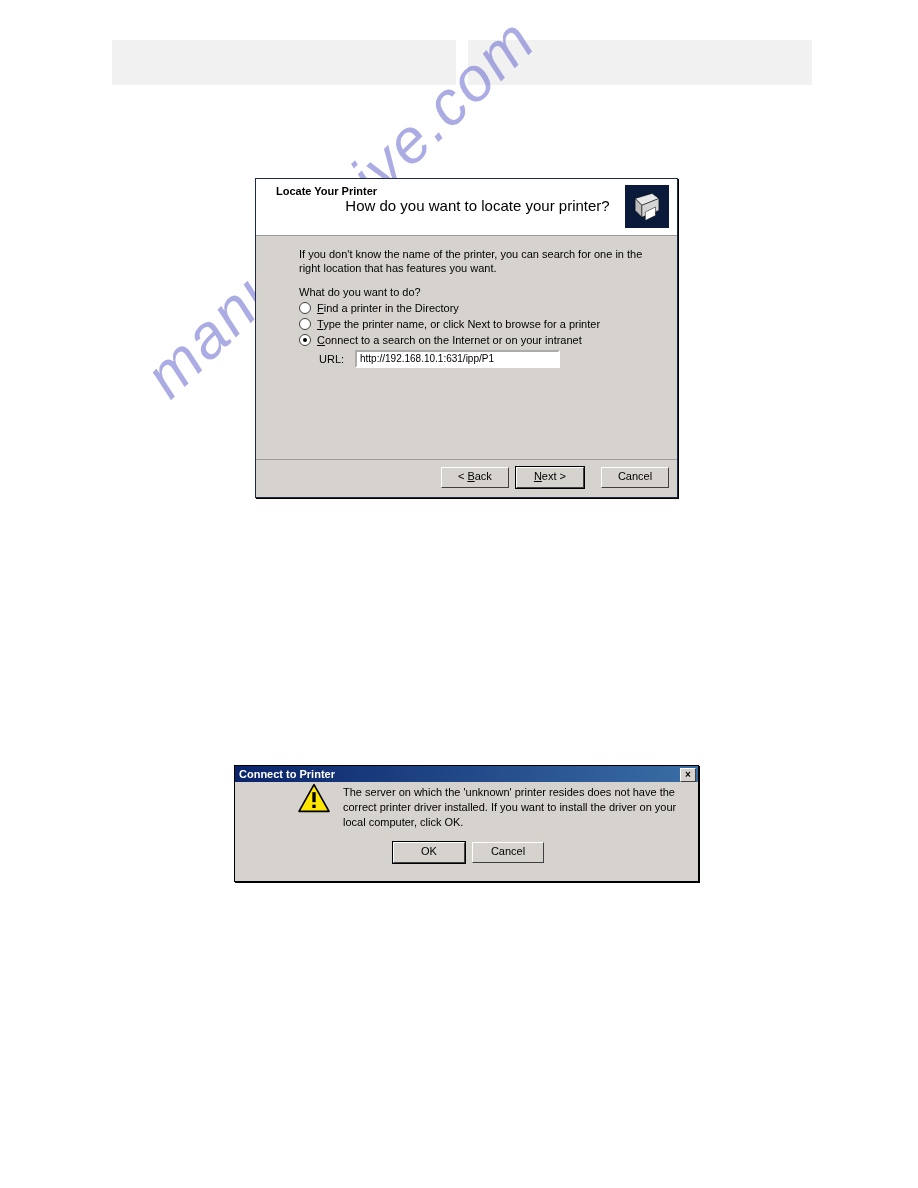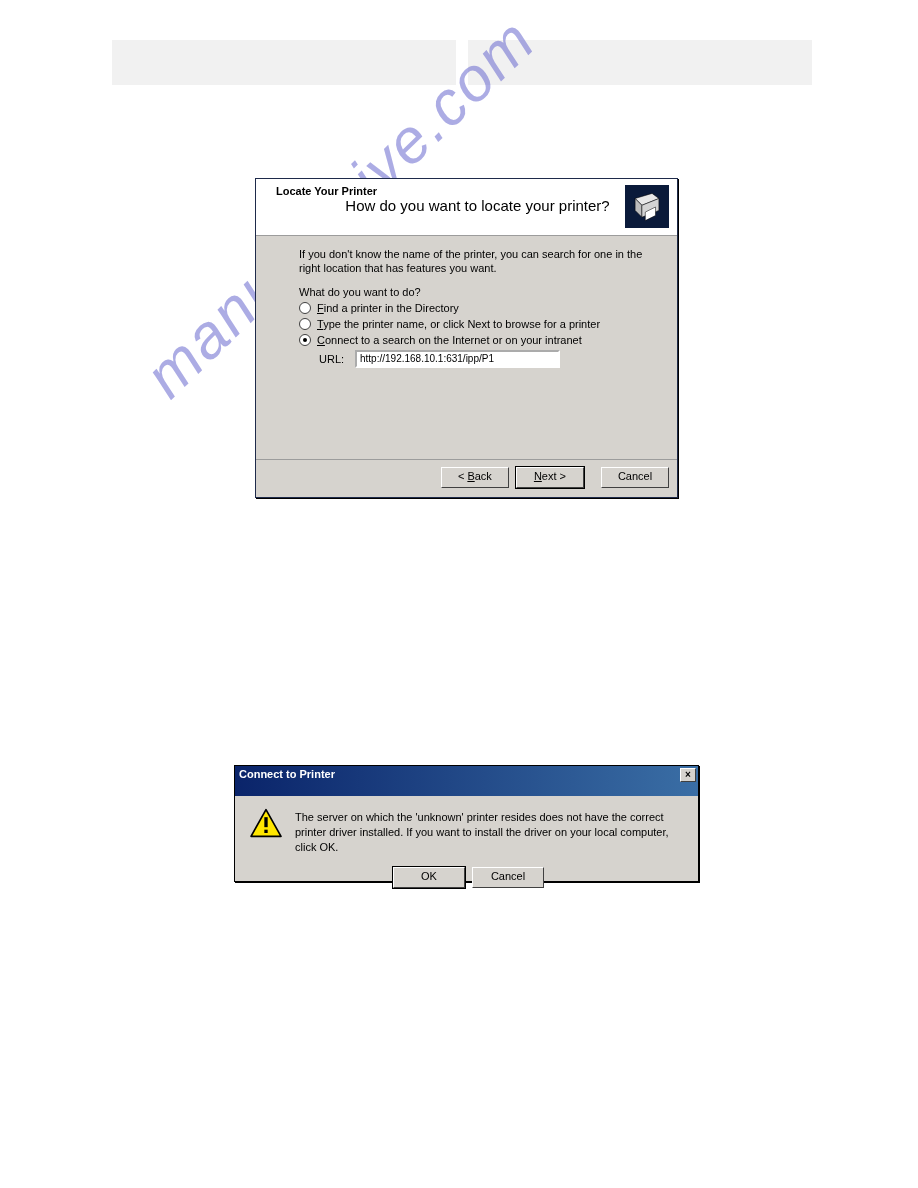--- a/index.html
+++ b/index.html
@@ -135,41 +135,42 @@
   
   .win-msg {
     position: absolute;
     left: 234px; top: 765px;
     width: 465px; height: 117px;
     border: 1px solid #000;
     background: #d6d3ce;
     box-shadow: 1px 1px 0 #000;
   }
   .msg-titlebar {
-    height: 30px;
+    height: 16px;
     background: linear-gradient(to right, #0a246a, #3a6ea5);
     color: #fff; font-weight: bold; font-size: 11px;
     padding: 2px 3px 0 4px;
     position: relative;
   }
   .close-box {
     position: absolute; right: 2px; top: 2px;
     width: 16px; height: 14px;
     background: #d6d3ce;
     border: 1px solid #404040;
     border-top-color: #fff; border-left-color: #fff;
     font-family: Arial, sans-serif;
     font-size: 10px; font-weight: bold;
     text-align: center; line-height: 12px;
     color: #000;
     cursor: pointer;
   }
   .msg-body {
-    padding: 14px 14px 0 14px;
+    padding: 3px 14px 0 14px;
     display: flex;
+    margin-left: 48px;
   }
   .warn-tri {
     width: 34px; height: 30px; flex: none;
     margin-right: 12px; margin-top: -2px;
   }
   .msg-text { font-size: 11px; line-height: 1.35; }
   .msg-btns {
     text-align: center;
     padding: 12px 0 0 0;
   }

